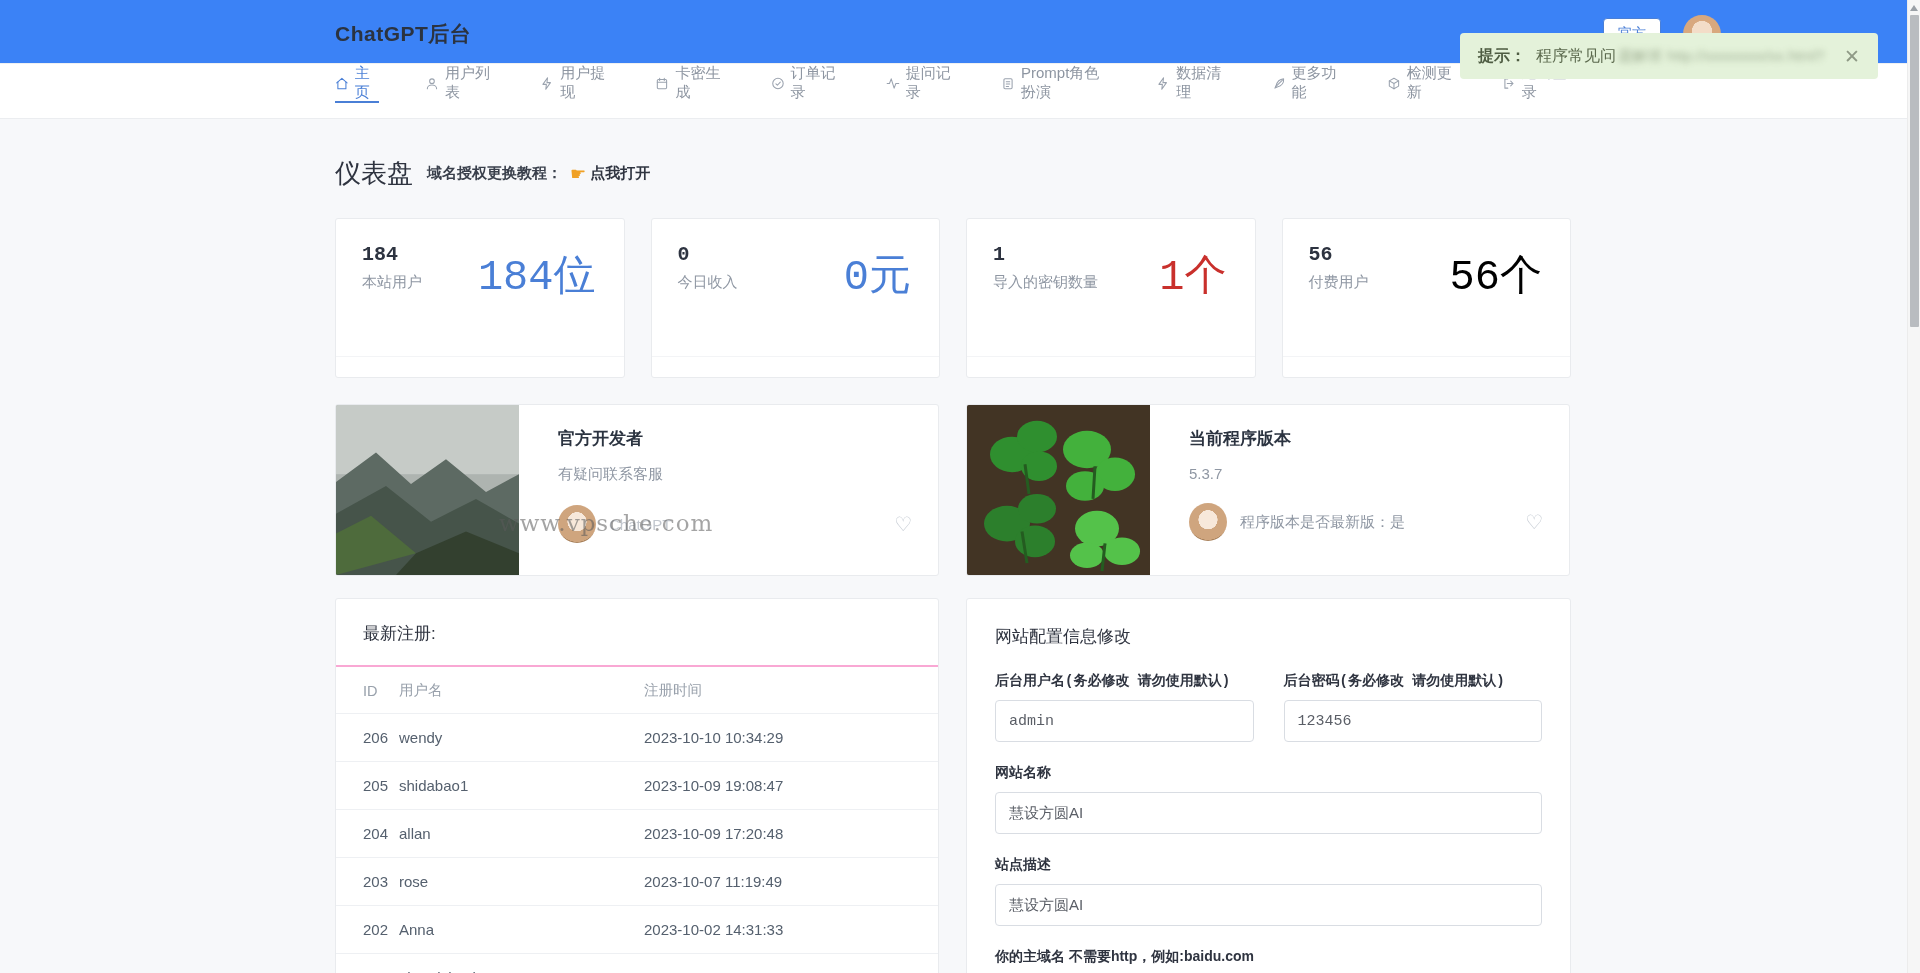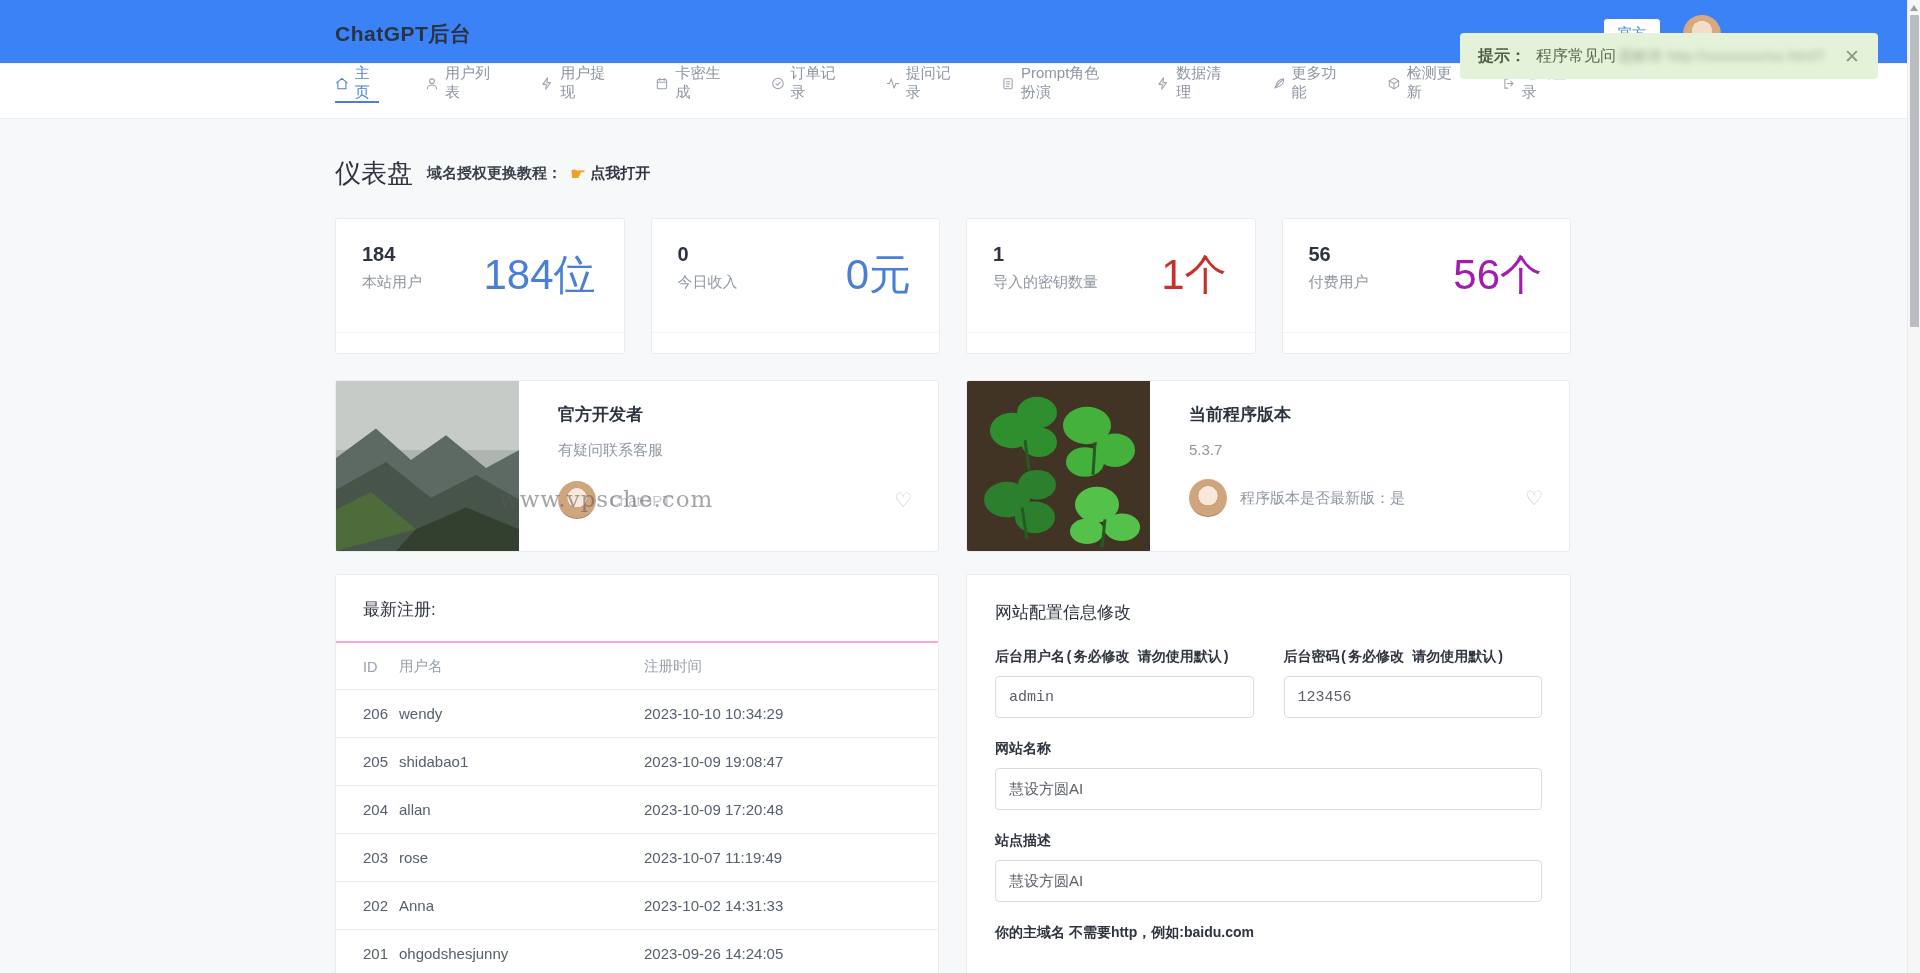--- a/index.html
+++ b/index.html
@@ -38,26 +38,26 @@
   
   .main { padding-top:37px; }
   .page-head { display:flex; align-items:center; margin-bottom:27px; }
   .page-title { font-size:26px; color:#2f3440; font-weight:500; margin-right:14px; }
   .tut-label { font-size:15px; color:#3a404c; font-weight:700; }
   .pointer-ico { color:#f0a125; font-size:18px; margin:0 4px 0 8px; }
   .tut-link { font-size:15px; color:#2f3440; font-weight:700; cursor:pointer; }
 
   
   .stats { display:flex; gap:26px; margin-bottom:26px; }
-  .stat-card { width:290px; height:136px; background:#fff; border:1px solid #e9ebee; border-radius:3px;
-    position:relative; padding:24px 26px; }
+  .stat-card { width:290px; height:160px; background:#fff; border:1px solid #e9ebee; border-radius:3px;
+    position:relative; padding:24px 26px;font-family:Liberation Mono, monospace; }
   .stat-small { font-size:20px; font-weight:700; color:#2d3340; }
   .stat-label { font-size:15px; color:#8f97a3; margin-top:7px; }
   .stat-big { position:absolute; right:28px; top:28px; font-size:42px; font-weight:500; }
-  .stat-blue { color:#4a7fd6; } .stat-red { color:#c9302c; } .stat-gold { color:#a21caf; }
+  .stat-blue { color:#4a7fd6; } .stat-red { color:#c9302c; } .stat-gold { color:#000000; }
   .stat-footer { position:absolute; left:0; right:0; bottom:0; height:21px; border-top:1px solid #f3f4f6; }
 
   
   .media-row { display:flex; gap:27px; margin-bottom:22px; }
   .media-card { width:604px; height:172px; background:#fff; border:1px solid #e9ebee; border-radius:3px;
     display:flex; overflow:hidden; position:relative; }
   .media-img { width:183px; height:100%; flex:none; }
   .media-body { flex:1; padding:22px 26px 18px 39px; position:relative; }
   .media-title { font-size:17px; font-weight:700; color:#2b3340; }
   .media-sub { font-size:15px; color:#8f97a3; margin-top:15px; }

